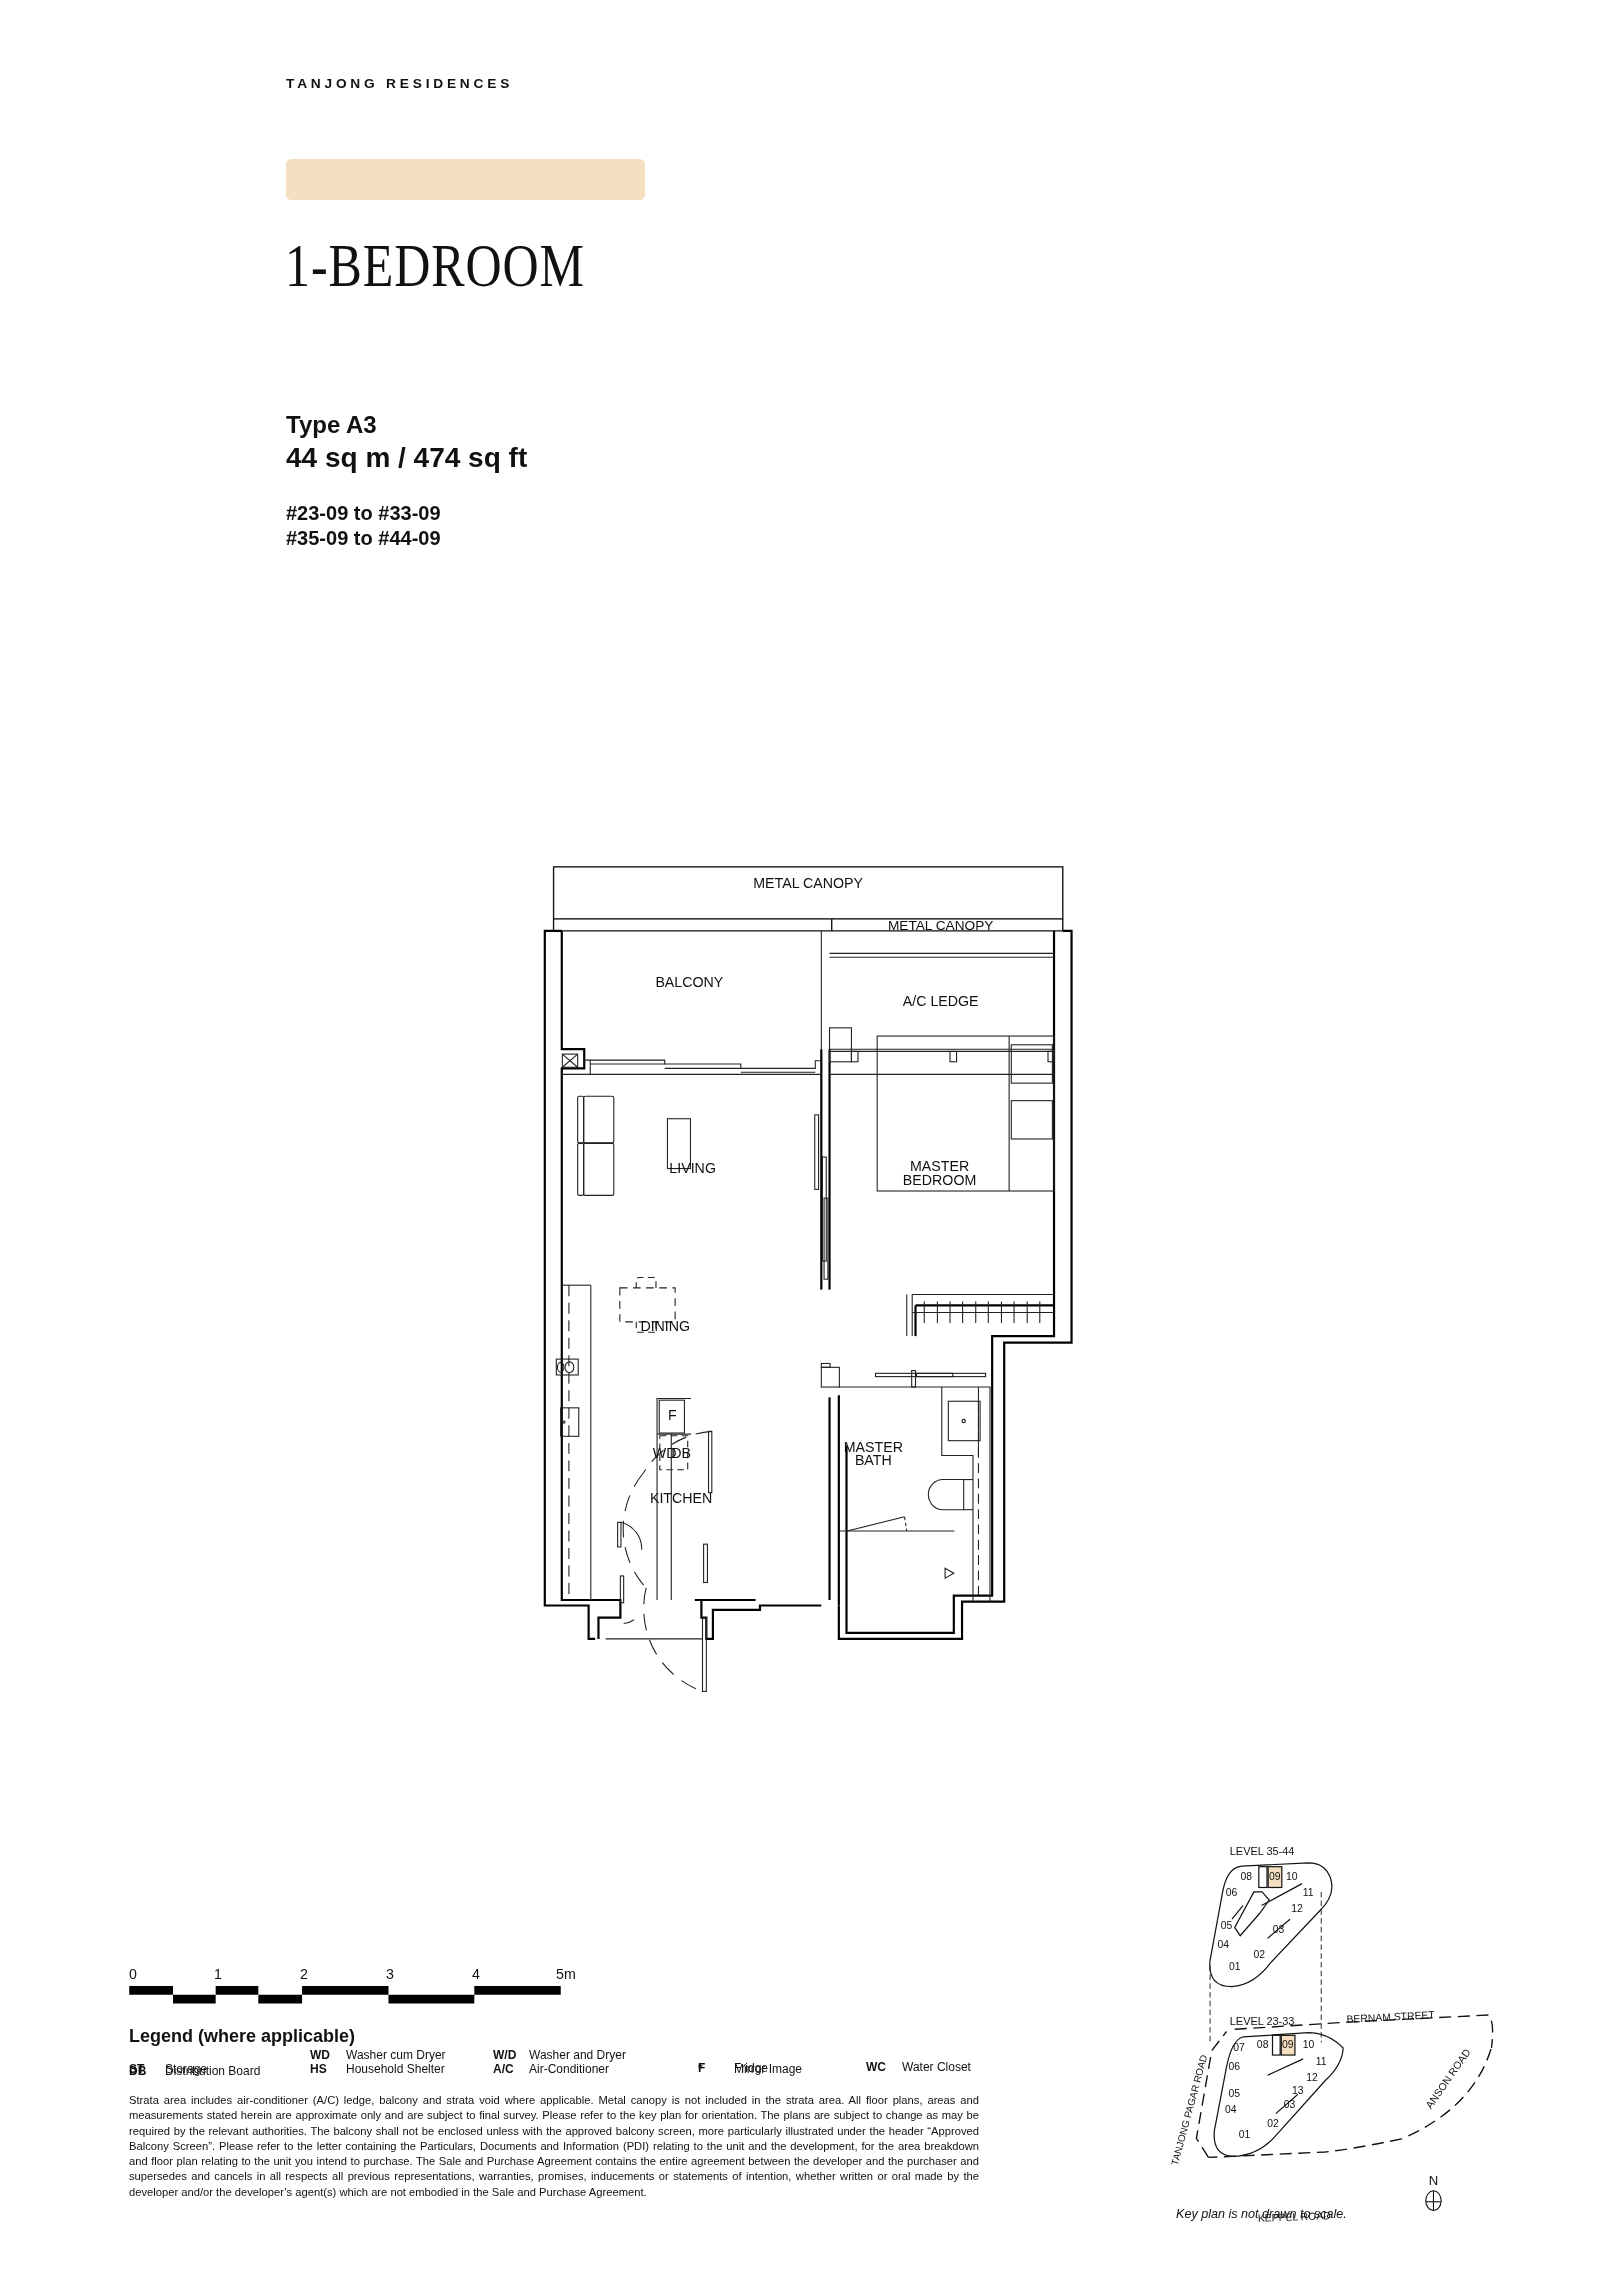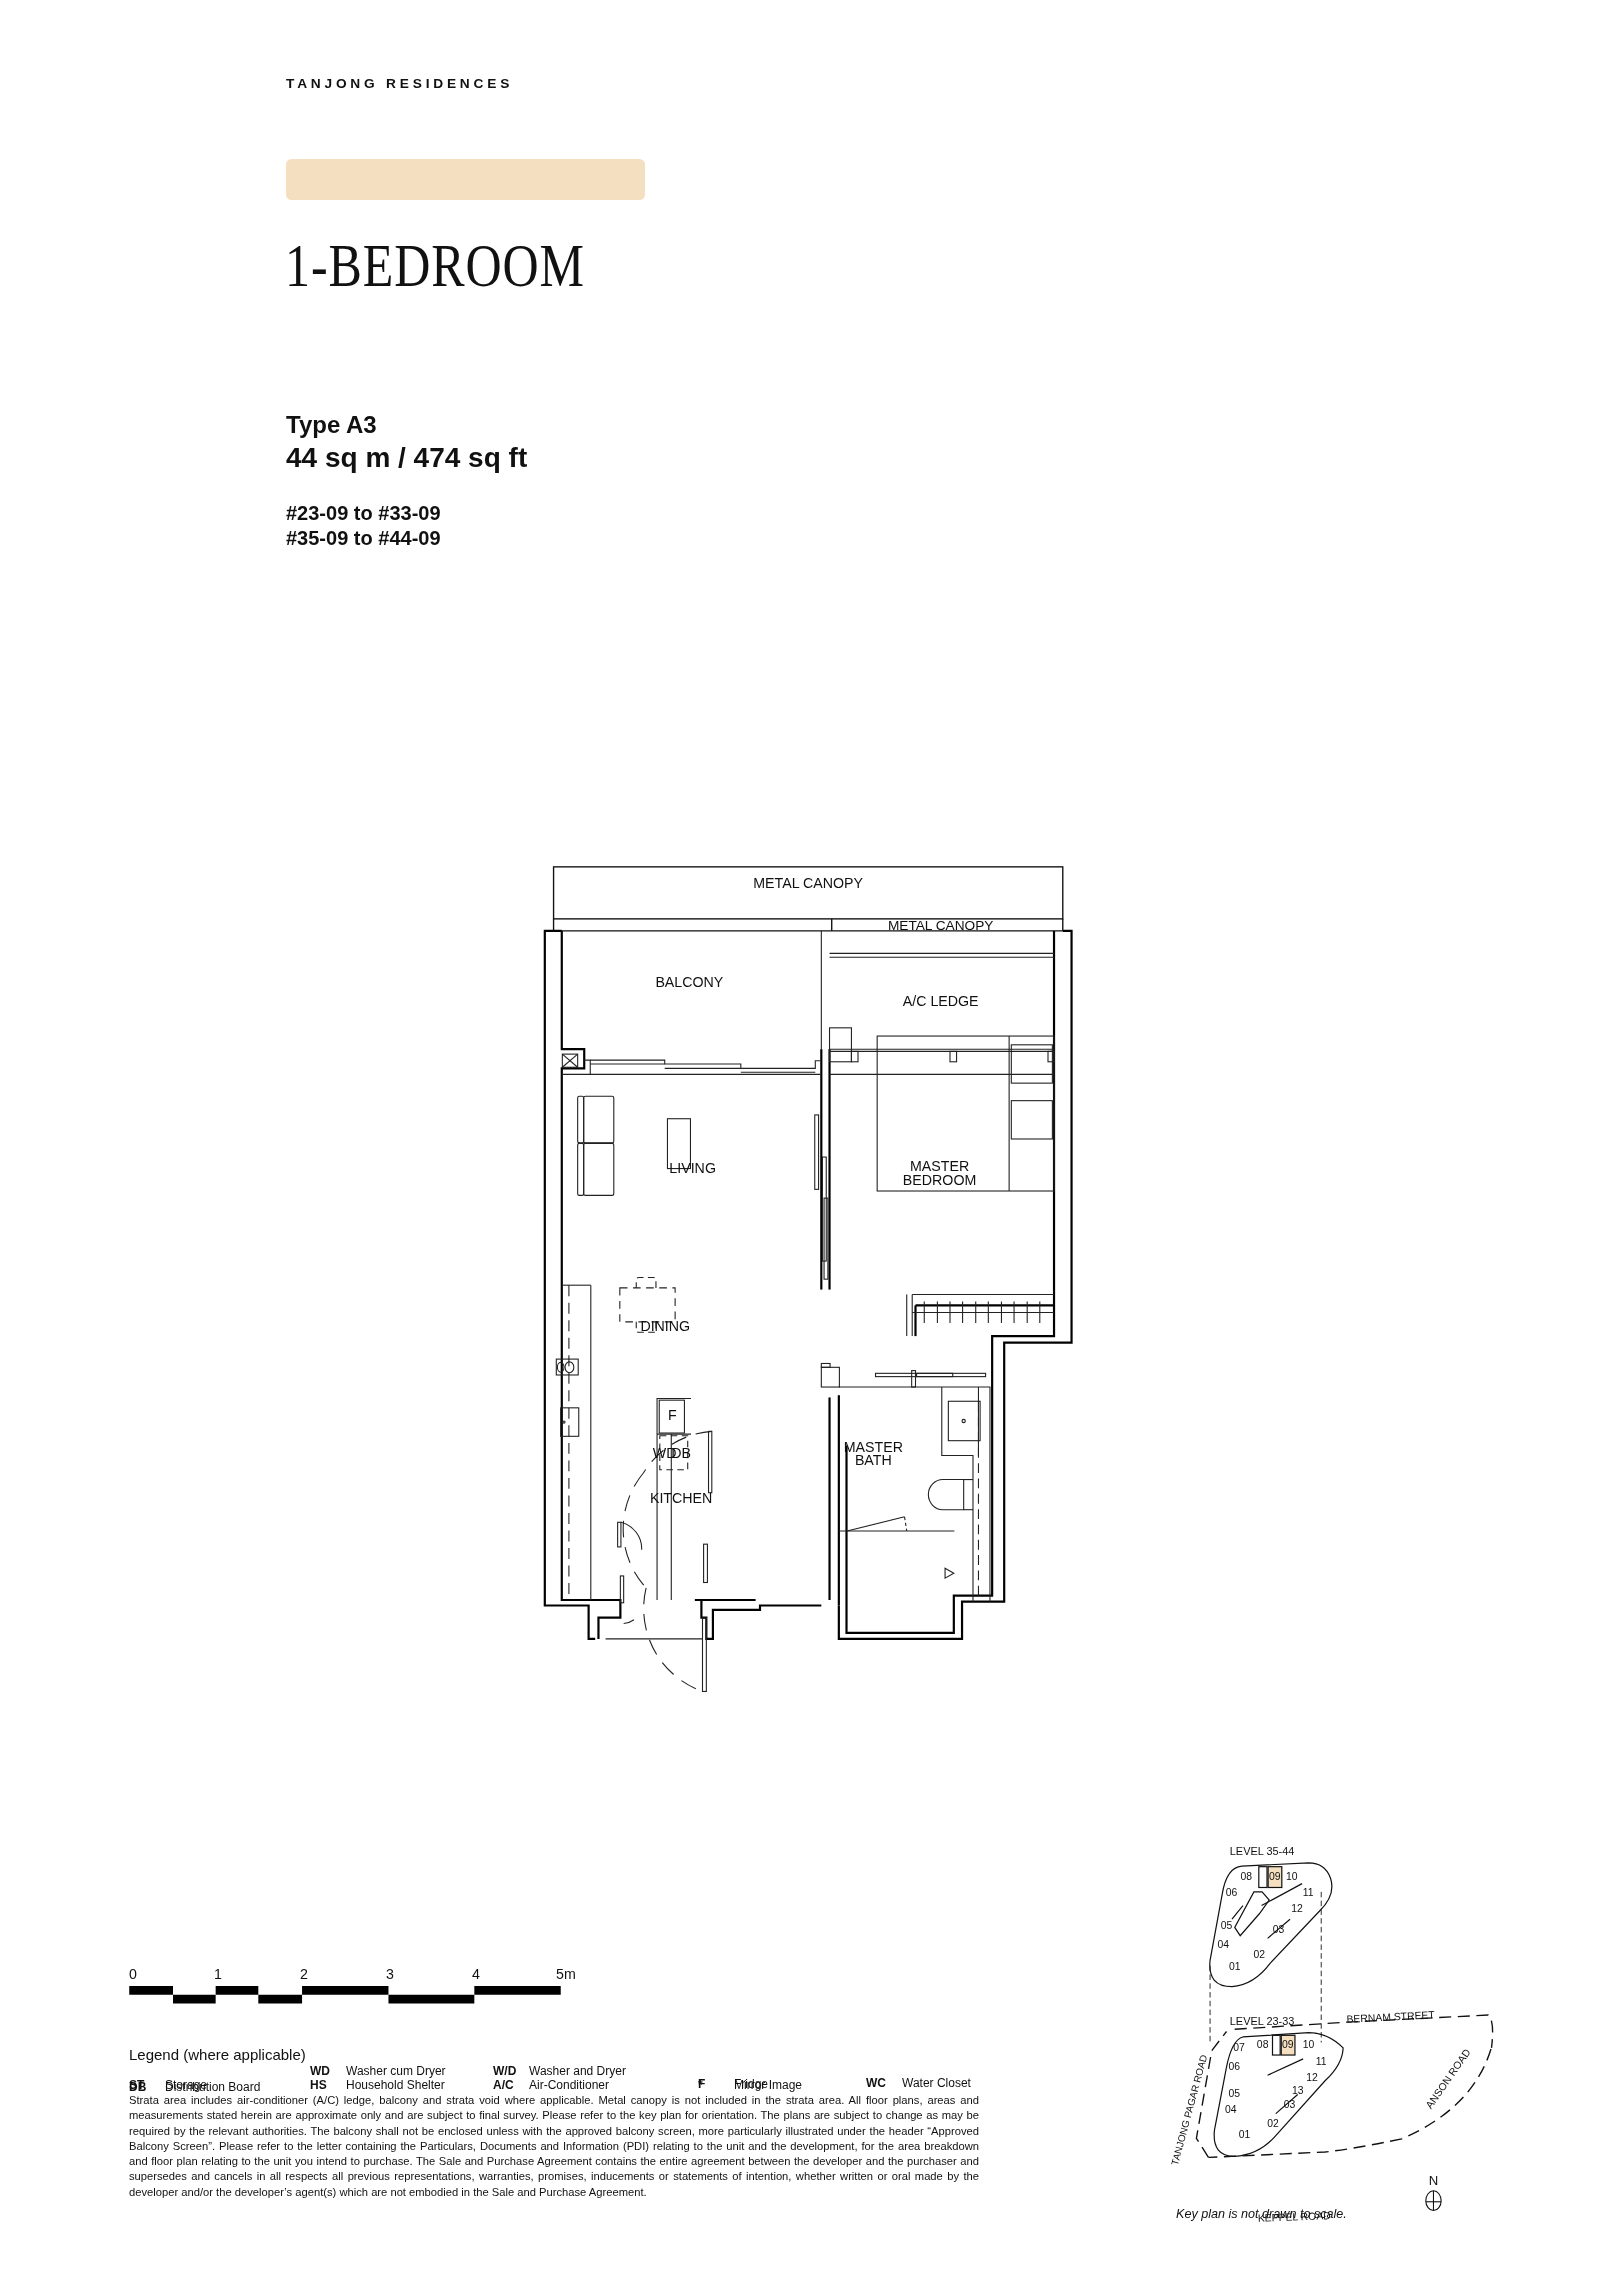--- a/index.html
+++ b/index.html
@@ -13,21 +13,21 @@
            font-size: 61px; line-height: 1; transform: scaleX(0.82); transform-origin: left top; letter-spacing: 1.1px; }
   .type { position: absolute; left: 286px; top: 411px; font-size: 24px; font-weight: 700; }
   .area { position: absolute; left: 286px; top: 442px; font-size: 28px; font-weight: 700; }
   .units { position: absolute; left: 286px; top: 501px; font-size: 20px; line-height: 25px; }
   .units div { white-space: nowrap; font-weight: bold; }
   svg.plan { position: absolute; left: 0; top: 0; }
   .scale-labels { position: absolute; left: 129px; top: 1966px; width: 449px; height: 22px; font-size: 14.2px; }
   .scale-labels span { position: absolute; top: 0; }
   .scale-bar { position: absolute; left: 129px; top: 1986px; }
   .legend { position: absolute; left: 129px; top: 2026px; font-size: 12px; }
-  .legend-title { font-weight: 400; margin-bottom: 1.1px; font-size: 15px; margin-top: 20px; }
+  .legend-title { font-weight: 700; margin-bottom: 1.1px; font-size: 18px; }
   .legend-grid { position: relative; width: 876px; height: 31px; }
   .legend-item { position: absolute; white-space: nowrap; }
   .legend-item b { display: inline-block; width: 36px; }
   .disclaimer { position: absolute; left: 129px; top: 2093px; width: 850px; font-size: 11.2px;
                 line-height: 15.3px; text-align: justify; }
   .keynote { position: absolute; left: 1176px; top: 2207px; font-size: 12.6px; font-style: italic; }
 </style>
 </head>
 <body>
 

